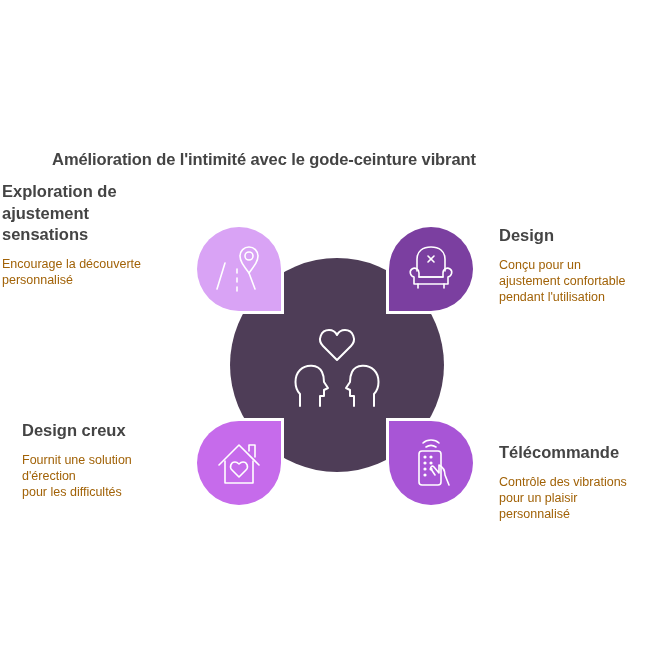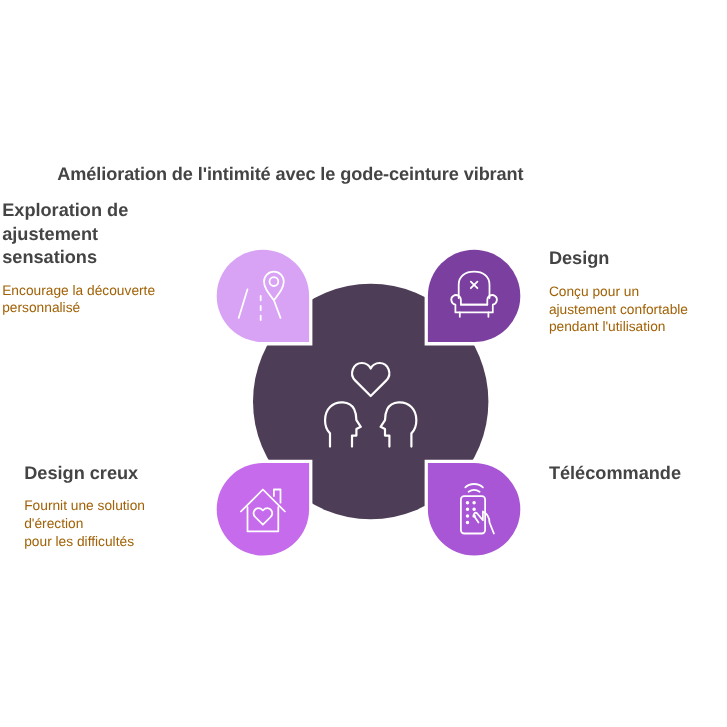--- a/index.html
+++ b/index.html
@@ -78,21 +78,21 @@
   }
   .block.left { text-align: left; }
   .block.right { text-align: left; }
 
   .b-tl { right: calc(661px - 172px); top: 181px; width: 170px; }
   .b-tl p { margin-top: 10px; }
   .b-tr { left: 499px; top: 225px; width: 150px; }
   .b-tr p { margin-top: 10px; }
   .b-bl { right: calc(661px - 172px); top: 420px; width: 150px; }
   .b-bl p { margin-top: 10px; }
-  .b-br { left: 499px; top: 420px; width: 150px; }
+  .b-br { left: 499px; top: 442px; width: 150px; }
   .b-br p { margin-top: 10px; }
   .line { display: block; }
 </style>
 </head>
 <body>
 
 <div class="title">Amélioration de l'intimité avec le gode-ceinture vibrant</div>
 
 <div class="center-circle"></div>
 
@@ -182,13 +182,18 @@
     <span class="line">Fournit une solution</span>
     <span class="line">d'érection</span>
     <span class="line">pour les difficultés</span>
   </p>
 </div>
 
 <div class="block right b-br">
   <h3>
     <span class="line">Télécommande</span>
   </h3>
+  <p>
+    <span class="line">Contrôle des vibrations</span>
+    <span class="line">pour un plaisir</span>
+    <span class="line">personnalisé</span>
+  </p>
 </div>
 
 </body></html>

